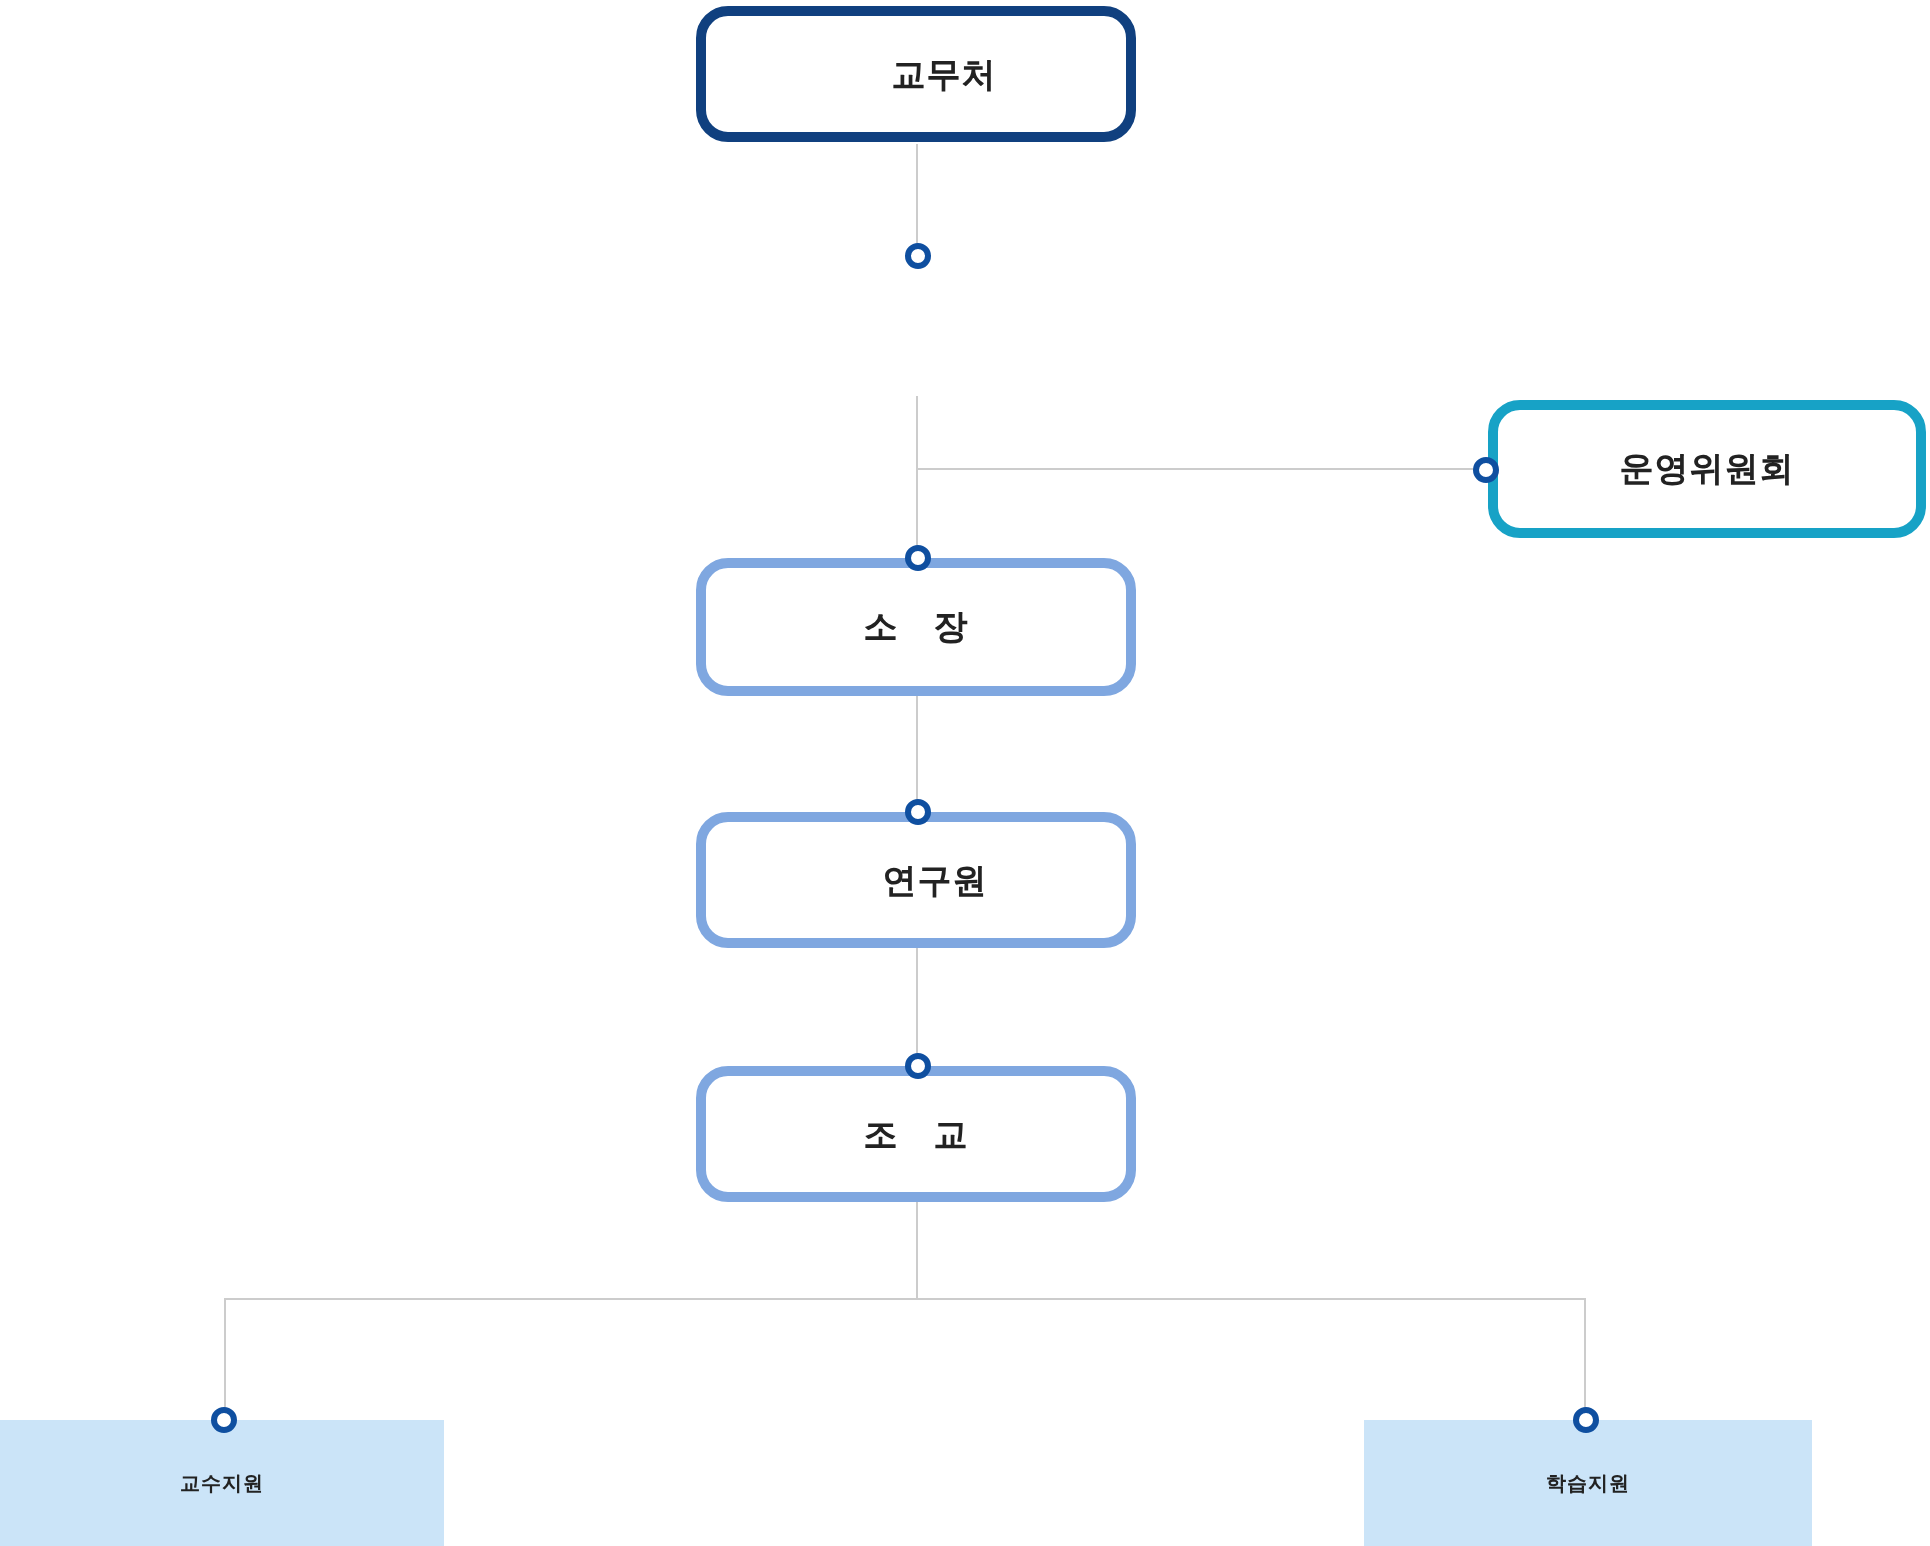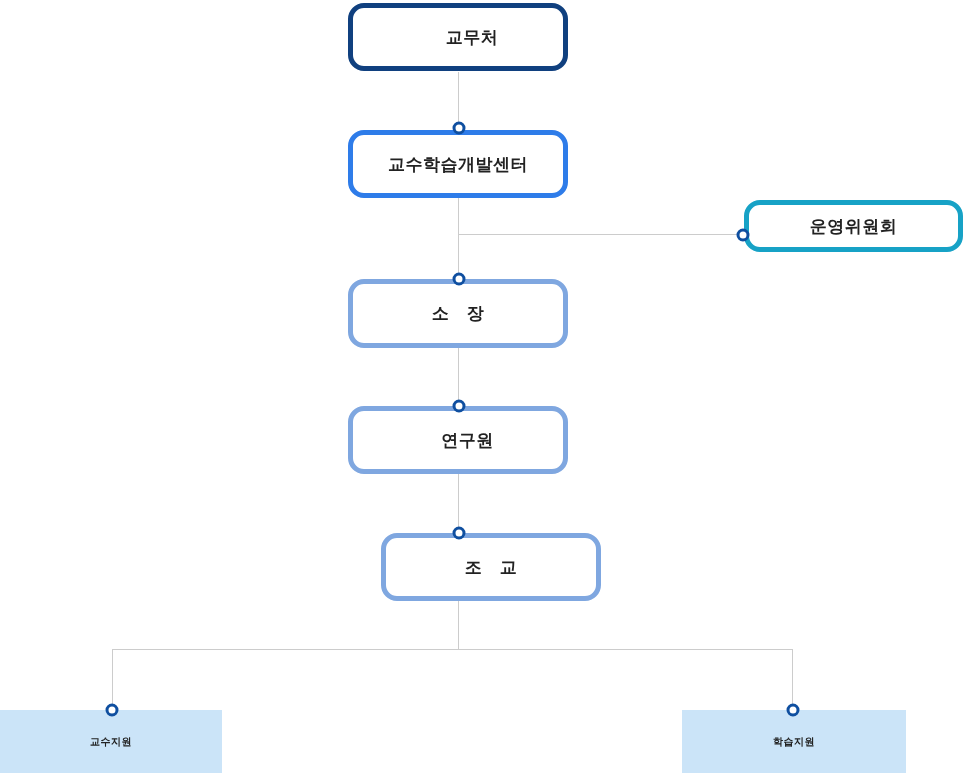--- a/index.html
+++ b/index.html
@@ -67,37 +67,34 @@
   <div class="line v" style="left:458px; top:474px; height:53px;"></div>
   <div class="line v" style="left:458px; top:601px; height:49px;"></div>
   <div class="line h" style="left:112px; top:649px; width:681px;"></div>
   <div class="line v" style="left:112px; top:650px; height:54px;"></div>
   <div class="line v" style="left:792px; top:650px; height:54px;"></div>
 
   <div class="node navy" style="left:348px; top:3px; width:220px; height:68px;">
     <span>교무처</span>
   </div>
 
-  <div class="node blue" style="left:348px; top:130px; width:220px; height:68px;">
-    <span>교수학습개발센터</span>
-  </div>
 
-  <div class="node teal" style="left:744px; top:200px; width:219px; height:52px;">
+  <div class="node teal" style="left:744px; top:200px; width:219px; height:69px;">
     <span>운영위원회</span>
   </div>
 
   <div class="node lblue" style="left:348px; top:279px; width:220px; height:69px;">
     <span>소　장</span>
   </div>
 
   <div class="node lblue" style="left:348px; top:406px; width:220px; height:68px;padding-left:19px;">
     <span>연구원</span>
   </div>
 
-  <div class="node lblue" style="left:348px; top:533px; width:220px; height:68px;margin-left:33px;">
+  <div class="node lblue" style="left:348px; top:533px; width:220px; height:68px;">
     <span>조　교</span>
   </div>
 
   <div class="bottom-box" style="left:0px; top:710px; width:222px; height:63px;">
     <span>교수지원</span>
   </div>
 
   <div class="bottom-box" style="left:682px; top:710px; width:224px; height:63px;">
     <span>학습지원</span>
   </div>

